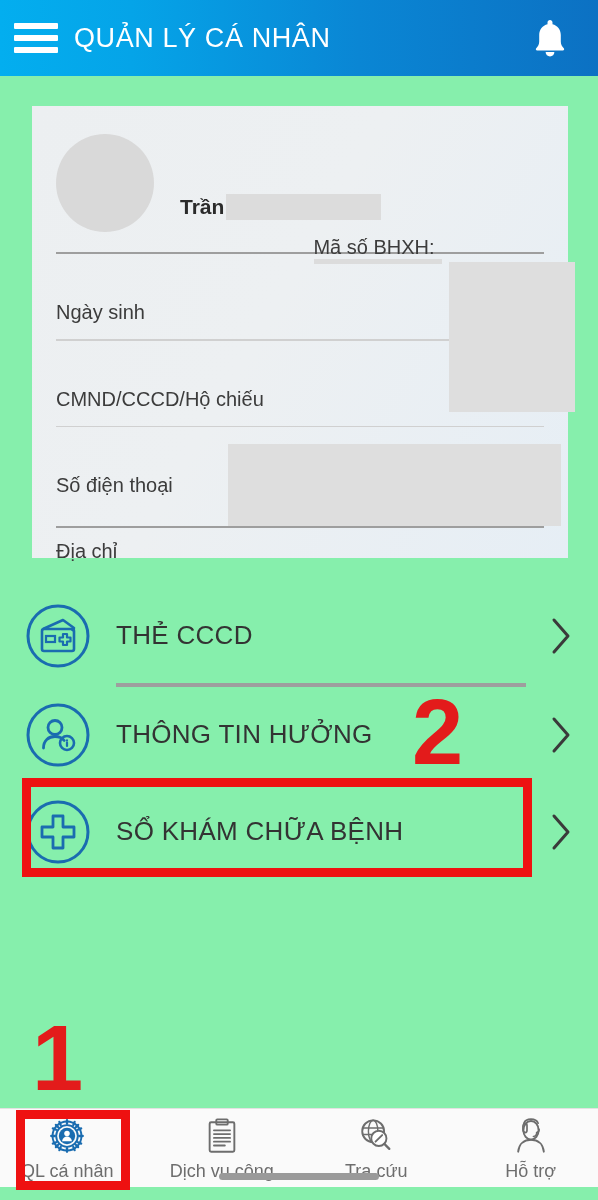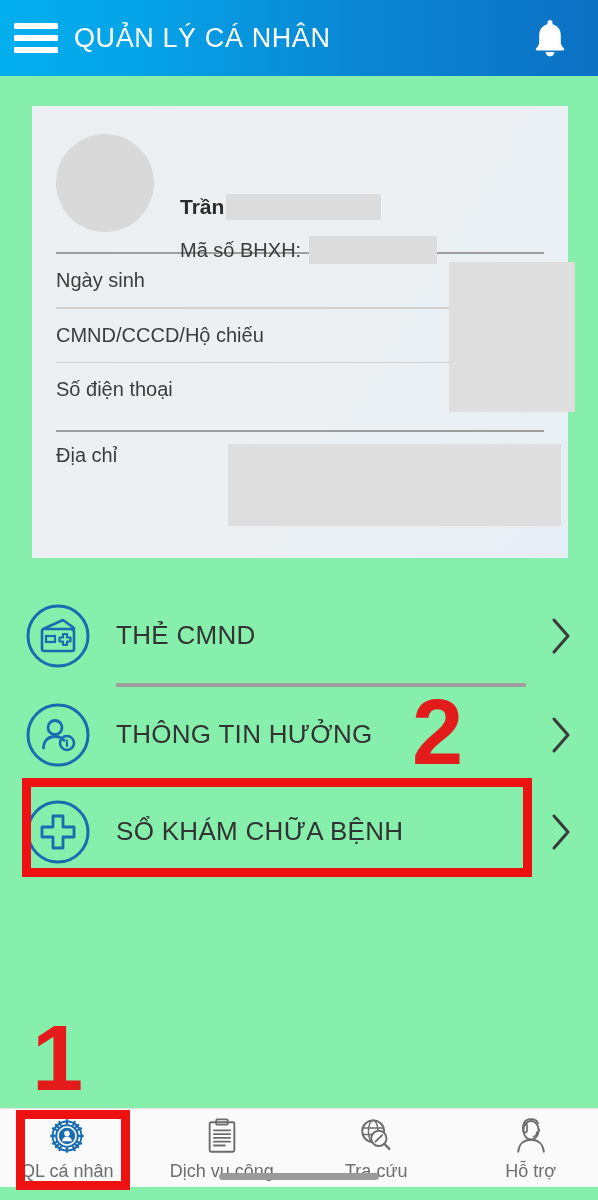--- a/index.html
+++ b/index.html
@@ -45,32 +45,32 @@
   }
   .avatar{
     width:98px;height:98px;border-radius:50%;
     background:#d9d9d9;flex:0 0 auto;margin-top:2px;
   }
   .card-top-text{margin-left:26px;padding-top:22px;flex:1 1 auto;}
   .name-row{display:flex;align-items:center;height:26px;margin-top:40px;}
   .name-label{font-size:21px;font-weight:bold;color:#2b2b2b;}
   .redact{background:#dcdcdc;display:inline-block;}
   .redact-name{width:155px;height:26px;margin-left:2px;}
-  .bhxh-row{display:flex;align-items:center;margin-top:16px;height:28px;}
+  .bhxh-row{display:flex;align-items:center;margin-top:16px;height:28px;flex-direction:column;}
   .bhxh-label{font-size:20px;color:#3c3c3c;white-space:nowrap;}
   .redact-bhxh{width:128px;height:28px;margin-left:8px;}
 
   .divider-strong{
     height:2px;background:#9e9e9e;margin:14px 24px 0 24px;
   }
   .divider-light{
     height:1.5px;background:#d0d0d0;margin:0 24px 0 24px;
   }
   .frow{
-    display:flex;align-items:center;height:53px;padding-left:24px;box-sizing:border-box;
+    display:flex;align-items:center;height:53px;padding-left:24px;box-sizing:border-box;margin-top:32px;
   }
   .frow-label{font-size:20px;color:#3c3c3c;}
 
   .redact-col{
     position:absolute;left:417px;top:156px;width:126px;height:150px;background:#dedede;
   }
   .redact-addr{
     position:absolute;left:196px;top:338px;width:333px;height:82px;background:#dedede;
   }
   .addr-row{
@@ -187,21 +187,21 @@
     <div class="menu-item">
       <div class="menu-icon">
         <svg width="66" height="66" viewBox="0 0 66 66" aria-hidden="true">
           <circle cx="33" cy="33" r="30" fill="none" stroke="#1a6cb0" stroke-width="3"></circle>
           <path d="M18 26 L38 17 L49 25 L47 28" fill="none" stroke="#1a6cb0" stroke-width="2.6" stroke-linejoin="round"></path>
           <rect x="17" y="26" width="32" height="22" rx="2" fill="none" stroke="#1a6cb0" stroke-width="2.6"></rect>
           <rect x="21" y="33" width="9" height="6" fill="none" stroke="#1a6cb0" stroke-width="2.2"></rect>
           <path d="M38 31 L42 31 L42 34.5 L45.5 34.5 L45.5 38.5 L42 38.5 L42 42 L38 42 L38 38.5 L34.5 38.5 L34.5 34.5 L38 34.5 Z" fill="none" stroke="#1a6cb0" stroke-width="2.2" stroke-linejoin="round"></path>
         </svg>
       </div>
-      <div class="menu-label">THẺ CMND</div>
+      <div class="menu-label">THẺ CCCD</div>
       <div class="chev">
         <svg width="22" height="38" viewBox="0 0 22 38" aria-hidden="true">
           <path d="M4 3 L18 19 L4 35" fill="none" stroke="#3a3a3a" stroke-width="3" stroke-linecap="round" stroke-linejoin="round"></path>
         </svg>
       </div>
     </div>
     <div class="menu-divider"></div>
 
     <div class="menu-divider"></div>
 

